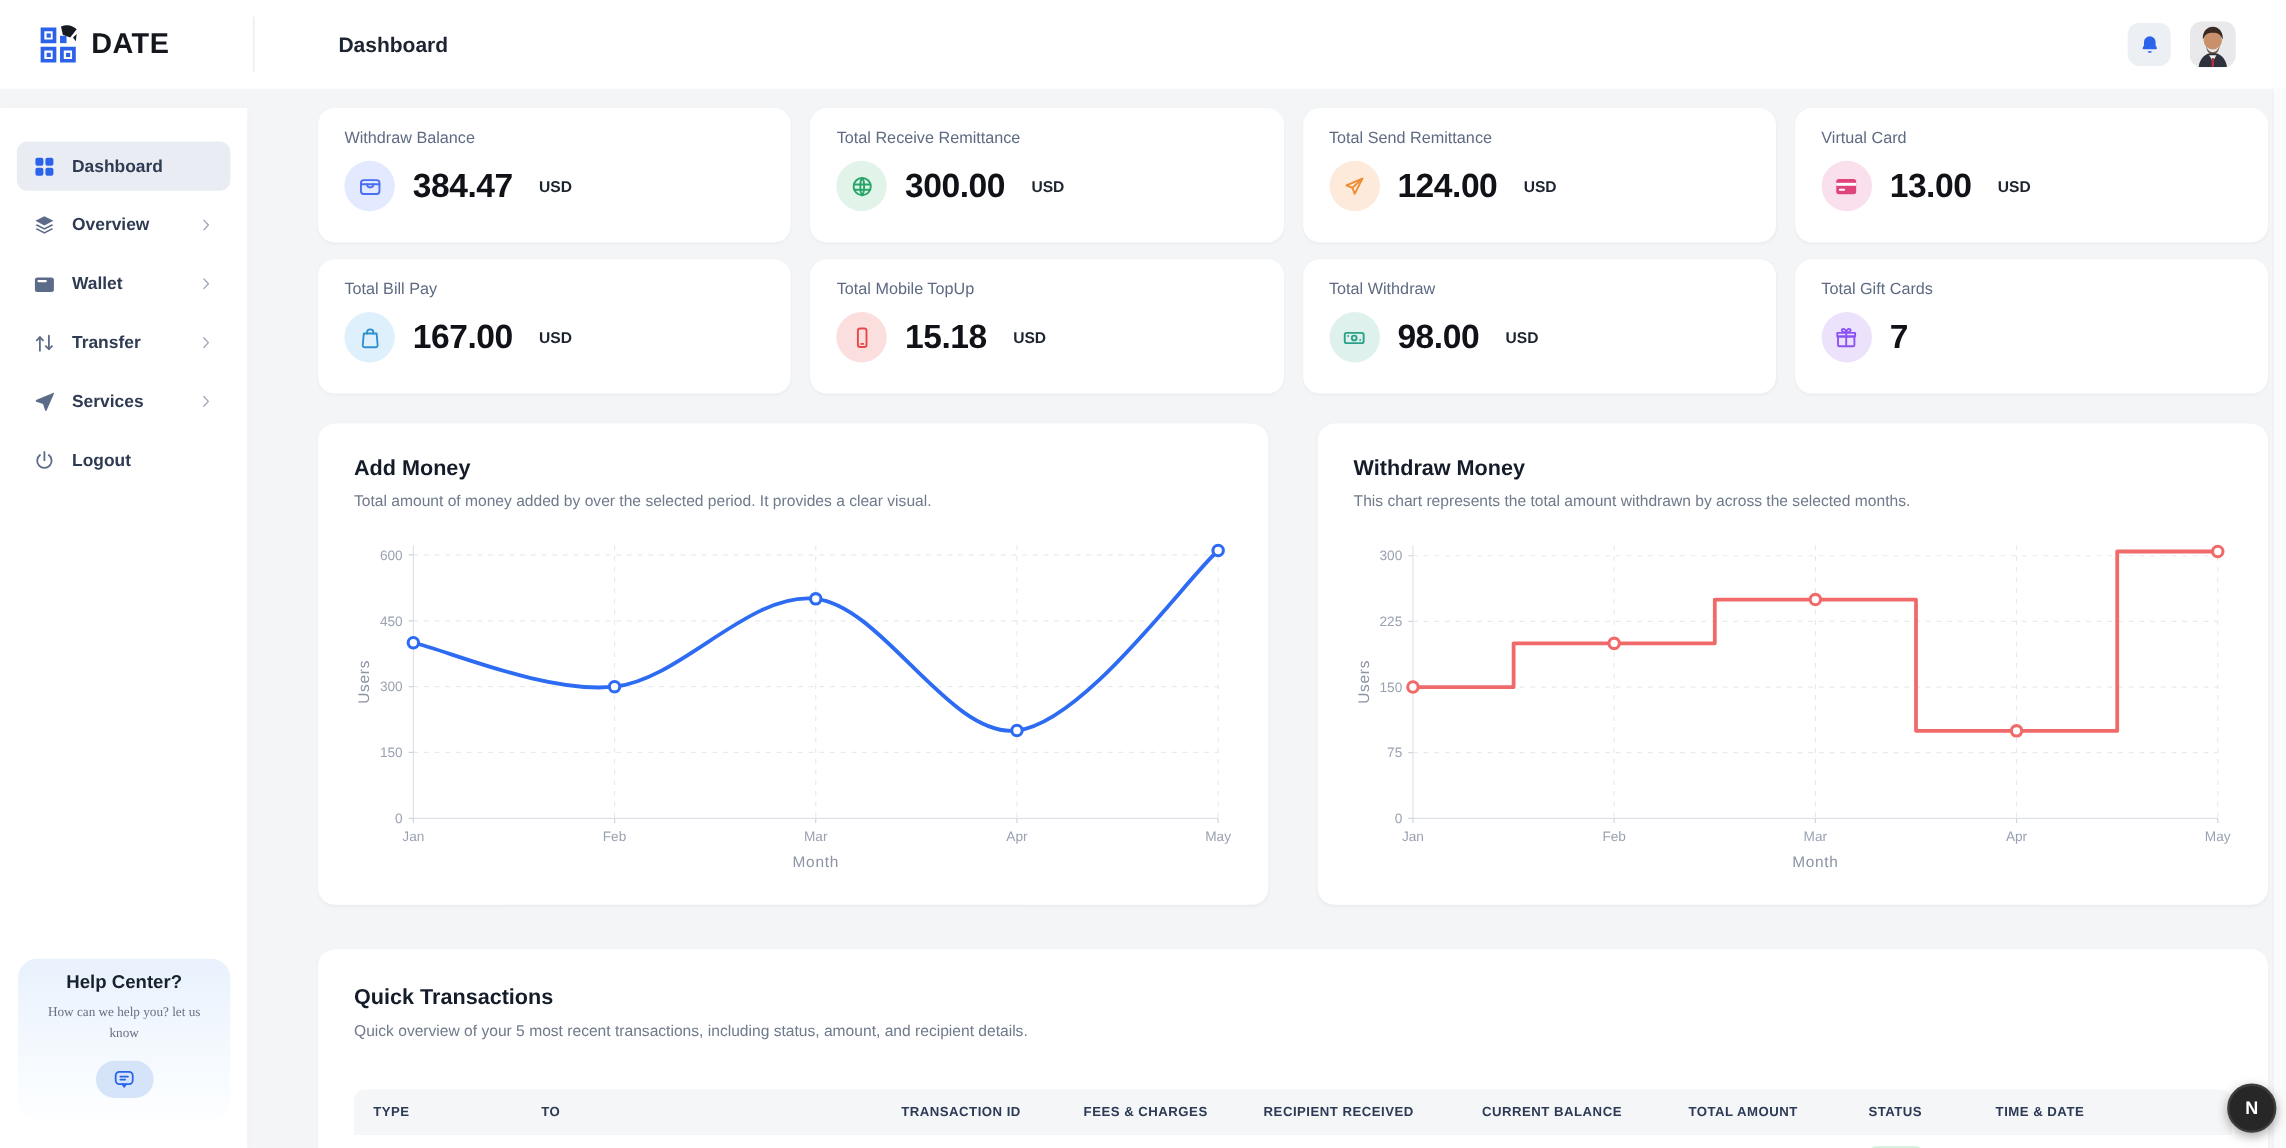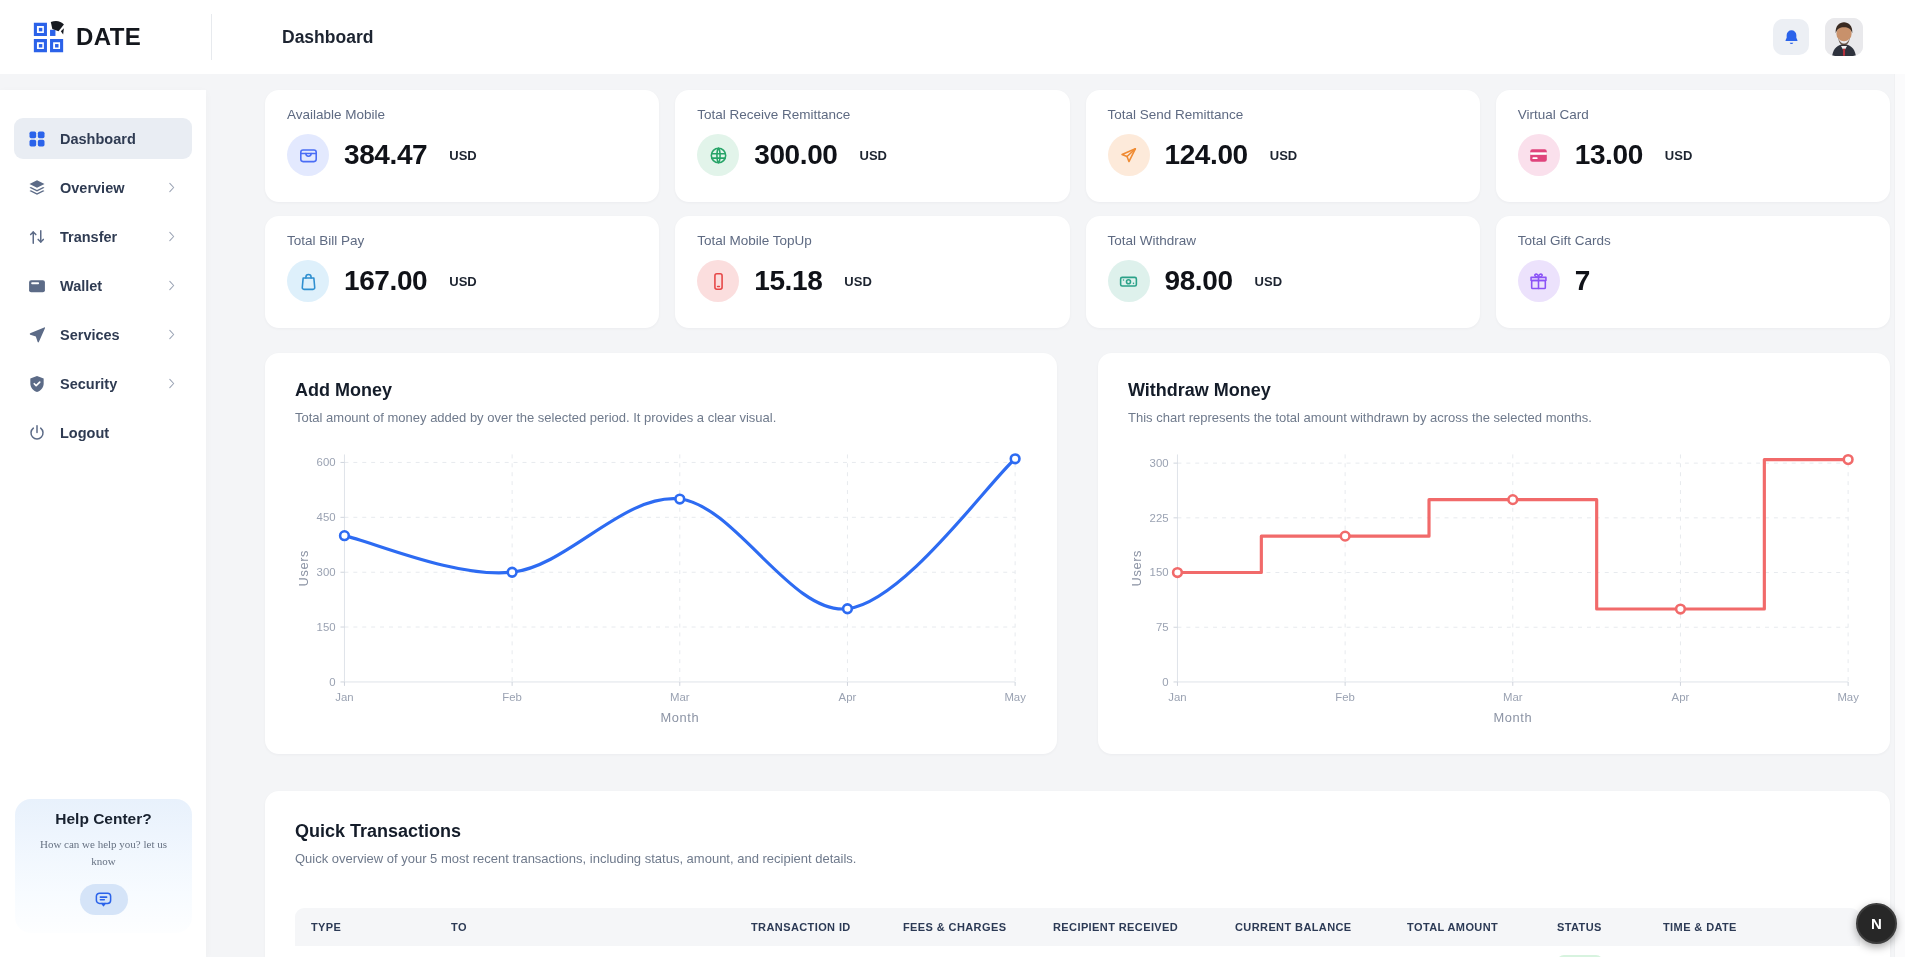--- a/index.html
+++ b/index.html
@@ -134,63 +134,51 @@
             <path d="M12 18.3 4.7 14.6 3 15.5l9 4.6 9-4.6-1.7-.9z"></path>
           </svg>
         </span>
         <span>Overview</span>
         <span class="chev"><svg viewBox="0 0 24 24" fill="none" stroke="currentColor" stroke-width="1.7" stroke-linecap="round" stroke-linejoin="round">
             <path d="m9.3 5.5 6.2 6.5-6.2 6.5"></path>
           </svg></span>
       </div>
       <div class="side-item">
         <span class="ic">
+          <svg viewBox="0 0 24 24" fill="currentColor">
+            <rect x="2.5" y="5" width="19" height="14.5" rx="2.5"></rect>
+            <rect x="5" y="7.6" width="9.5" height="2.2" rx="1.1" fill="#fff"></rect>
+          </svg>
+        </span>
+        <span>Wallet</span>
+        <span class="chev"><svg viewBox="0 0 24 24" fill="none" stroke="currentColor" stroke-width="1.7" stroke-linecap="round" stroke-linejoin="round">
+            <path d="m9.3 5.5 6.2 6.5-6.2 6.5"></path>
+          </svg></span>
+      </div>
+      <div class="side-item">
+        <span class="ic">
           <svg viewBox="0 0 24 24" fill="none" stroke="currentColor" stroke-width="1.8" stroke-linecap="round" stroke-linejoin="round">
             <path d="M7.5 19.5V6"></path>
             <path d="M4.4 9.1 7.5 6l3.1 3.1"></path>
             <path d="M16.5 4.5V18"></path>
             <path d="M13.4 14.9l3.1 3.1 3.1-3.1"></path>
           </svg>
         </span>
         <span>Transfer</span>
         <span class="chev"><svg viewBox="0 0 24 24" fill="none" stroke="currentColor" stroke-width="1.7" stroke-linecap="round" stroke-linejoin="round">
             <path d="m9.3 5.5 6.2 6.5-6.2 6.5"></path>
           </svg></span>
       </div>
       <div class="side-item">
         <span class="ic">
           <svg viewBox="0 0 24 24" fill="currentColor">
-            <rect x="2.5" y="5" width="19" height="14.5" rx="2.5"></rect>
-            <rect x="5" y="7.6" width="9.5" height="2.2" rx="1.1" fill="#fff"></rect>
-          </svg>
-        </span>
-        <span>Wallet</span>
-        <span class="chev"><svg viewBox="0 0 24 24" fill="none" stroke="currentColor" stroke-width="1.7" stroke-linecap="round" stroke-linejoin="round">
-            <path d="m9.3 5.5 6.2 6.5-6.2 6.5"></path>
-          </svg></span>
-      </div>
-      <div class="side-item">
-        <span class="ic">
-          <svg viewBox="0 0 24 24" fill="currentColor">
             <path d="M3 10.8 20.6 3.4c.6-.25 1.2.35.95.95L14.2 21c-.27.64-1.2.58-1.4-.08l-2.2-6.5-6.6-2.1c-.67-.21-.7-1.15-.02-1.42z" transform="translate(0 -.5)"></path>
           </svg>
         </span>
         <span>Services</span>
-        <span class="chev"><svg viewBox="0 0 24 24" fill="none" stroke="currentColor" stroke-width="1.7" stroke-linecap="round" stroke-linejoin="round">
-            <path d="m9.3 5.5 6.2 6.5-6.2 6.5"></path>
-          </svg></span>
-      </div>
-      <div class="side-item">
-        <span class="ic">
-          <svg viewBox="0 0 24 24" fill="currentColor">
-            <path d="M12 2.4 20 5.4v5.7c0 5.2-3.2 8.9-8 10.5-4.8-1.6-8-5.3-8-10.5V5.4z"></path>
-            <path d="m8.7 11.7 2.3 2.3 4.3-4.3" stroke="#fff" stroke-width="2" fill="none" stroke-linecap="round" stroke-linejoin="round"></path>
-          </svg>
-        </span>
-        <span>Security</span>
         <span class="chev"><svg viewBox="0 0 24 24" fill="none" stroke="currentColor" stroke-width="1.7" stroke-linecap="round" stroke-linejoin="round">
             <path d="m9.3 5.5 6.2 6.5-6.2 6.5"></path>
           </svg></span>
       </div>
       <div class="side-item">
         <span class="ic">
           <svg viewBox="0 0 24 24" fill="none" stroke="currentColor" stroke-width="1.8" stroke-linecap="round" stroke-linejoin="round">
             <path d="M12 3.2v8.2"></path>
             <path d="M7.6 6.2a7.2 7.2 0 1 0 8.8 0"></path>
           </svg>
@@ -209,21 +197,21 @@
             <path d="m10.2 17 1.8 2.7 1.8-2.7"></path>
           </svg>
       </span>
     </div>
   </div>
 </div>
 
 <div class="main">
   <div class="stats-grid">
       <div class="stat-card">
-        <div class="stat-label">Available Mobile</div>
+        <div class="stat-label">Withdraw Balance</div>
         <div class="stat-row">
           <span class="stat-icon" style="background:#e3e9fe;color:#4a6df5;">
             <svg viewBox="0 0 24 24" fill="none" stroke="currentColor" stroke-width="1.8" stroke-linecap="round" stroke-linejoin="round">
               <rect x="3.2" y="5.8" width="17.6" height="13.2" rx="2.6"></rect>
               <path d="M3.2 9.8h17.6"></path>
               <path d="M9 9.8c0 1.7 1.3 3 3 3s3-1.3 3-3"></path>
             </svg>
           </span>
           <span class="stat-value">384.47</span>
           <span class="stat-unit">USD</span>

